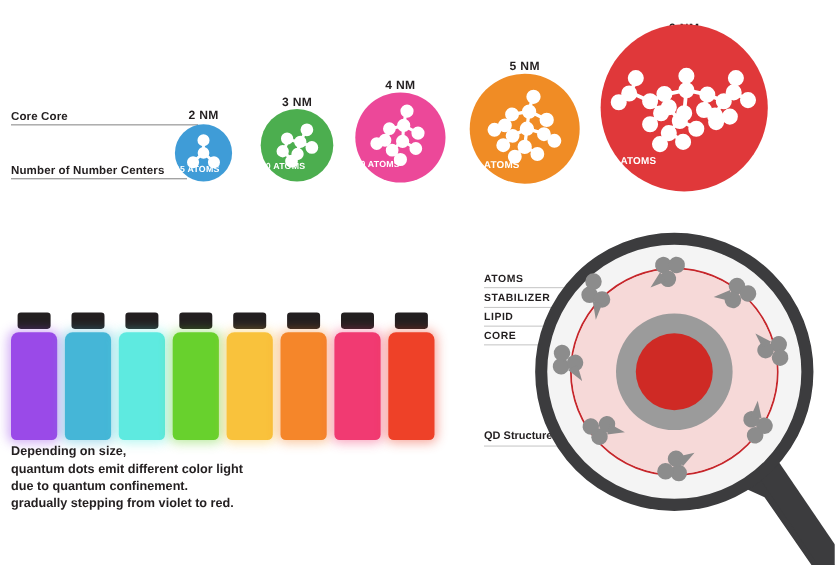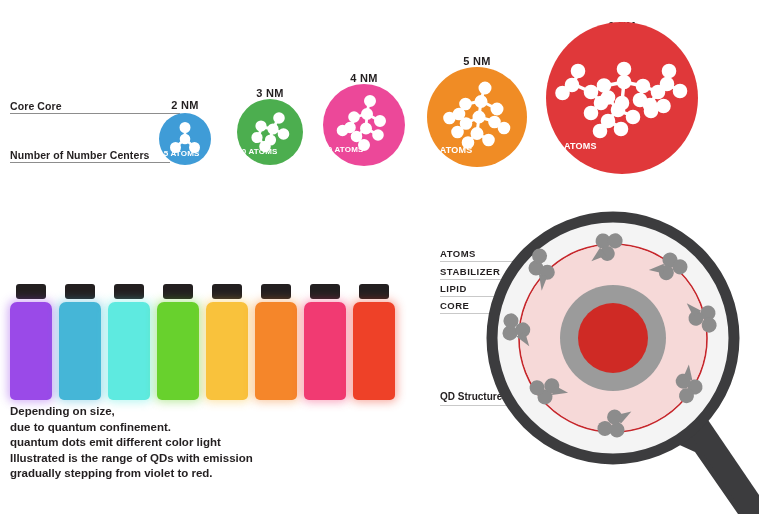--- a/index.html
+++ b/index.html
@@ -249,23 +249,22 @@
       <div class="body" style="background:#f13a72;box-shadow:0 0 10px 2px rgba(241,58,114,.45);"></div>
     </div>
     <div class="vial" style="left:353px;top:284px;">
       <div class="cap"></div>
       <div class="body" style="background:#ee4128;box-shadow:0 0 10px 2px rgba(238,65,40,.45);"></div>
     </div>
   </div>
 
   <div class="caption">
     <div>Depending on size,</div>
+    <div>quantum dots emit different color light</div>
     <div>due to quantum confinement.</div>
-    <div>quantum dots emit different color light</div>
-    <div>Illustrated is the range of QDs with emission</div>
     <div>gradually stepping from violet to red.</div>
   </div>
 
   <div>
 
     <div class="qd-label" style="left:440px;top:248px;">ATOMS</div>
     <div class="lead-line" style="left:440px;top:261px;width:145px;"></div>
 
     <div class="qd-label" style="left:440px;top:266px;">STABILIZER</div>
     <div class="lead-line" style="left:440px;top:279px;width:142px;"></div>

